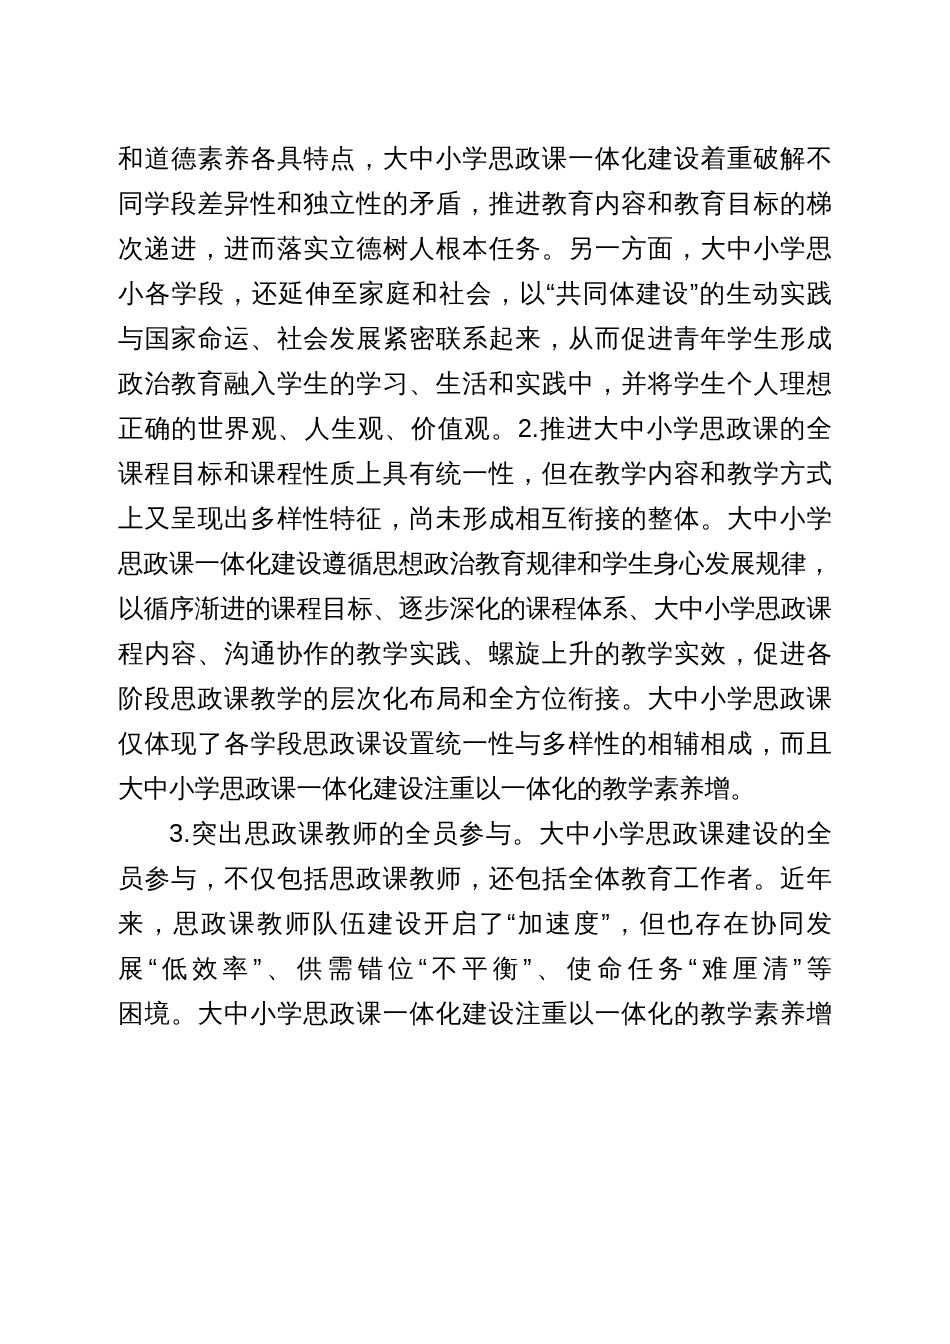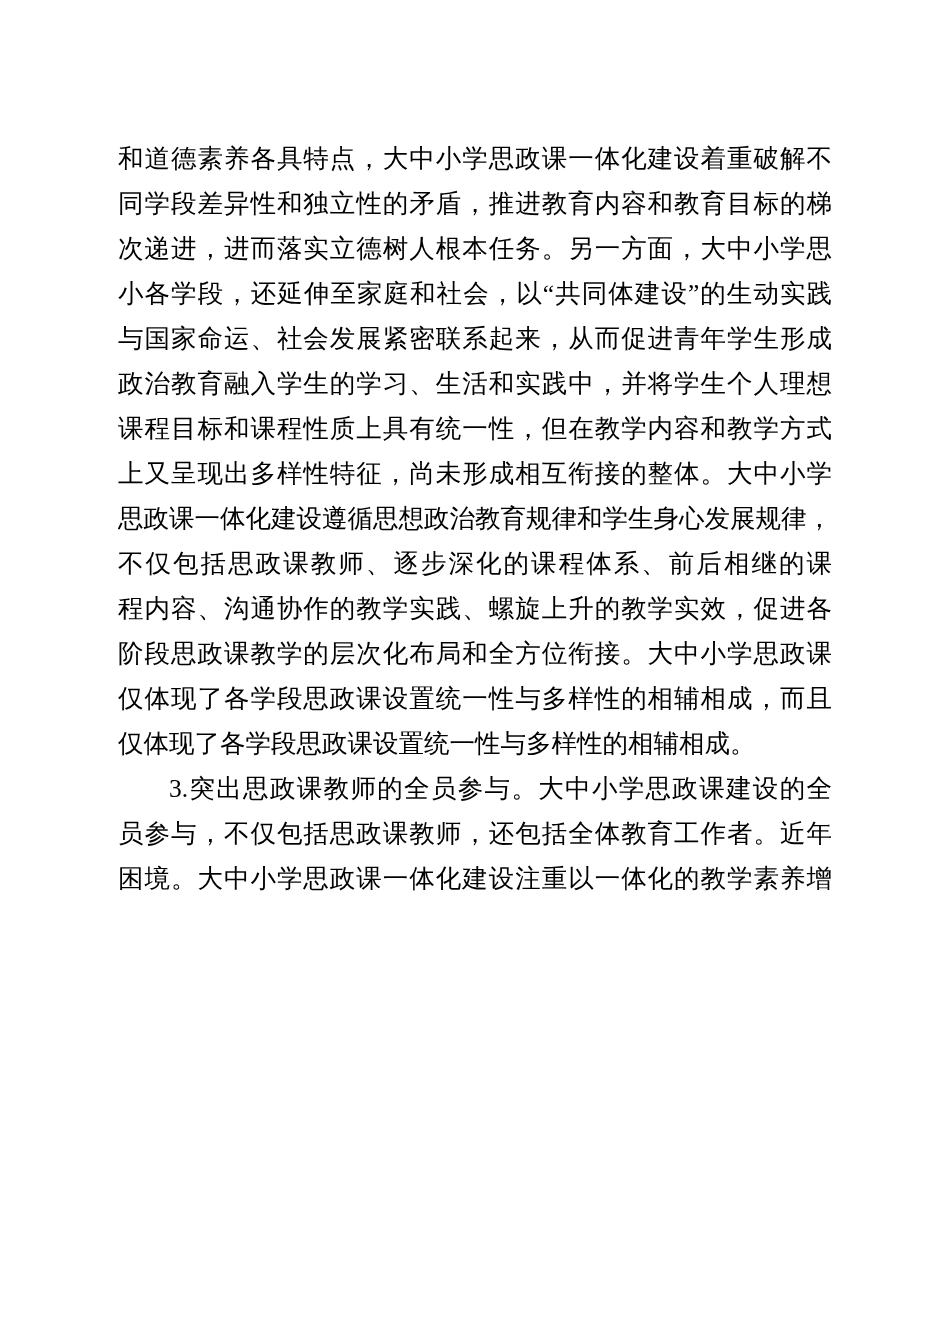--- a/index.html
+++ b/index.html
@@ -6,21 +6,21 @@
     margin: 0;
     padding: 0;
     background: #ffffff;
   }
   .page {
     position: relative;
     width: 950px;
     height: 1344px;
     background: #ffffff;
     overflow: hidden;
-    font-family: Liberation Serif, serif;
+    font-family: Liberation Sans, sans-serif;
     color: #000000;
   }
   .content {
     position: absolute;
     left: 118px;
     top: 136px;
     width: 714px;
     font-size: 25.5px;
     line-height: 45px;
     color: #000000;
@@ -48,28 +48,31 @@
 
 <div class="page">
   <div class="content" id="doc-body">
       <div class="para">
         <div class="line">和道德素养各具特点，大中小学思政课一体化建设着重破解不</div>
         <div class="line">同学段差异性和独立性的矛盾，推进教育内容和教育目标的梯</div>
         <div class="line">次递进，进而落实立德树人根本任务。另一方面，大中小学思</div>
         <div class="line">小各学段，还延伸至家庭和社会，以“共同体建设”的生动实践</div>
         <div class="line">与国家命运、社会发展紧密联系起来，从而促进青年学生形成</div>
         <div class="line">政治教育融入学生的学习、生活和实践中，并将学生个人理想</div>
+        <div class="line">正确的世界观、人生观、价值观。2.推进大中小学思政课的全</div>
         <div class="line">课程目标和课程性质上具有统一性，但在教学内容和教学方式</div>
         <div class="line">上又呈现出多样性特征，尚未形成相互衔接的整体。大中小学</div>
         <div class="line">思政课一体化建设遵循思想政治教育规律和学生身心发展规律，</div>
-        <div class="line">不仅包括思政课教师、逐步深化的课程体系、前后相继的课</div>
+        <div class="line">以循序渐进的课程目标、逐步深化的课程体系、大中小学思政课</div>
         <div class="line">程内容、沟通协作的教学实践、螺旋上升的教学实效，促进各</div>
         <div class="line">阶段思政课教学的层次化布局和全方位衔接。大中小学思政课</div>
         <div class="line">仅体现了各学段思政课设置统一性与多样性的相辅相成，而且</div>
-        <div class="line no-justify">仅体现了各学段思政课设置统一性与多样性的相辅相成。</div>
+        <div class="line no-justify">大中小学思政课一体化建设注重以一体化的教学素养增。</div>
       </div>
       <div class="para">
         <div class="line indent">3.突出思政课教师的全员参与。大中小学思政课建设的全</div>
         <div class="line">员参与，不仅包括思政课教师，还包括全体教育工作者。近年</div>
+        <div class="line">来，思政课教师队伍建设开启了“加速度”，但也存在协同发</div>
+        <div class="line">展“低效率”、供需错位“不平衡”、使命任务“难厘清”等</div>
         <div class="line">困境。大中小学思政课一体化建设注重以一体化的教学素养增</div>
       </div>
     </div>
 </div>
 
 </body></html>

